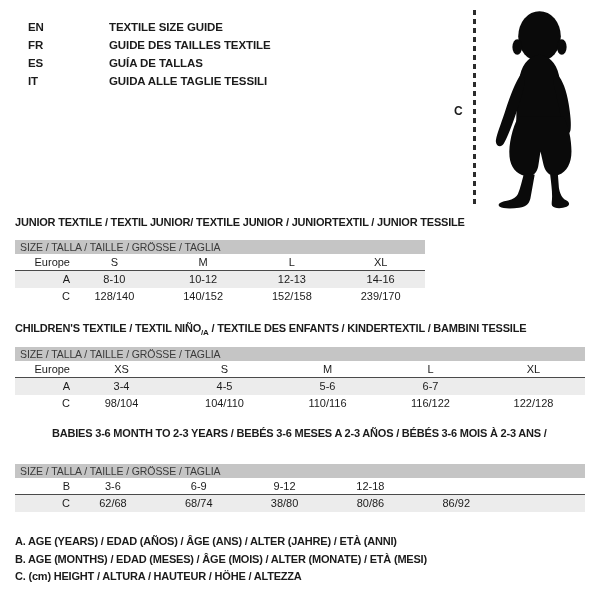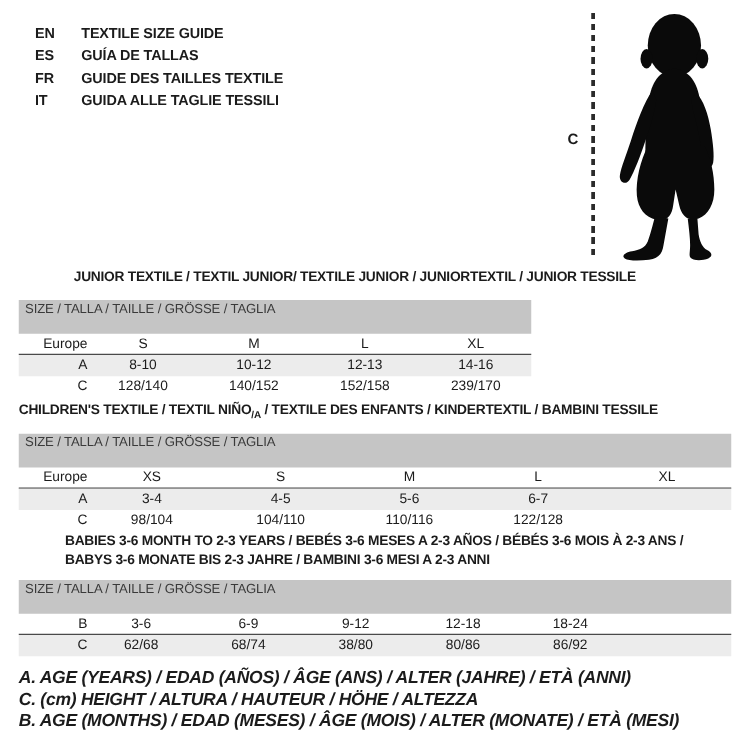--- a/index.html
+++ b/index.html
@@ -11,72 +11,72 @@
   body{
     background:#fff;color:var(--txt);
     font-family:"Liberation Sans",sans-serif;
     position:relative;overflow:hidden;
   }
   .page{position:absolute;inset:0;}
 
   
   .lang-list{position:absolute;left:28px;top:18px;}
   .lang-row{display:flex;height:18px;line-height:18px;
-    font-weight:bold;font-size:11.5px;letter-spacing:-0.1px;}
+    font-weight:bold;font-size:11.5px;letter-spacing:-0.1px;gap:44px;}
   .lang-code{width:37px;}
 
   
   .dashed-line{position:absolute;left:473px;top:10px;width:3px;height:196px;
     background:repeating-linear-gradient(to bottom,var(--dash) 0 5px,transparent 5px 9px);}
   .c-label{position:absolute;left:454px;top:104px;font-weight:bold;font-size:12px;}
   .silhouette{position:absolute;left:494px;top:5px;width:92px;height:206px;}
   .silhouette path,.silhouette ellipse{fill:var(--sil);}
 
   
   .sec-heading{position:absolute;left:15px;font-weight:bold;font-size:11px;
     letter-spacing:-0.2px;line-height:15px;white-space:nowrap;}
-  #heading-junior{top:215px;margin-left:44px;}
+  #heading-junior{top:215px;}
   #heading-children{top:321px;}
   #heading-babies{top:426px;margin-left:37px;}
   .sub-a{font-size:8px;vertical-align:sub;}
 
   
   .tbl{position:absolute;left:15px;font-size:11px;}
   #tbl-junior{top:240px;width:410px;}
   #tbl-children{top:347px;width:570px;}
   #tbl-babies{top:464px;width:570px;}
-  .tbl-bar{height:27px;line-height:15px;background:var(--hdr-bg);
+  .tbl-bar{height:14px;line-height:15px;background:var(--hdr-bg);
     color:var(--bar-txt);padding-left:5px;font-size:10.5px;letter-spacing:-0.1px;}
   .tbl-row{display:grid;height:17px;line-height:17px;}
   .tbl-row .lbl{text-align:right;padding-left:5px;}
   .tbl-row .cell{text-align:center;}
   .row-shaded{background:var(--shade);}
   .row-rule{border-bottom:1px solid var(--rule);}
 
   
   .footnotes{position:absolute;left:15px;top:533px;font-weight:bold;
-    font-size:14px;line-height:17.5px;letter-spacing:-0.2px;font-style:italic;}
+    font-size:11px;line-height:17.5px;letter-spacing:-0.2px;}
 </style>
 </head>
 <body>
 
 <div class="page">
 
   <div class="lang-list">
       <div class="lang-row">
         <span class="lang-code">EN</span>
         <span class="lang-title">TEXTILE SIZE GUIDE</span>
       </div>
       <div class="lang-row">
+        <span class="lang-code">FR</span>
+        <span class="lang-title">GUIDE DES TAILLES TEXTILE</span>
+      </div>
+      <div class="lang-row">
         <span class="lang-code">ES</span>
         <span class="lang-title">GUÍA DE TALLAS</span>
-      </div>
-      <div class="lang-row">
-        <span class="lang-code">FR</span>
-        <span class="lang-title">GUIDE DES TAILLES TEXTILE</span>
       </div>
       <div class="lang-row">
         <span class="lang-code">IT</span>
         <span class="lang-title">GUIDA ALLE TAGLIE TESSILI</span>
       </div>
     </div>
 
   <div class="dashed-line"></div>
   <span class="c-label">C</span>
   <svg class="silhouette" viewBox="0 0 95 210" xmlns="http://www.w3.org/2000/svg" aria-hidden="true">
@@ -133,47 +133,46 @@
         <span class="cell">3-4</span>
         <span class="cell">4-5</span>
         <span class="cell">5-6</span>
         <span class="cell">6-7</span>
       </div>
       <div class="tbl-row" style="grid-template-columns: 55px repeat(5, 1fr);">
         <span class="lbl">C</span>
         <span class="cell">98/104</span>
         <span class="cell">104/110</span>
         <span class="cell">110/116</span>
+        <span class="cell">116/122</span>
         <span class="cell">122/128</span>
       </div>
     </div>
 
   <div class="sec-heading" id="heading-babies">
     <div>BABIES 3-6 MONTH TO 2-3 YEARS / BEBÉS 3-6 MESES A 2-3 AÑOS / BÉBÉS 3-6 MOIS À 2-3 ANS /</div>
-    <div>BABYS 3-6 MONATE BIS 2-3 JAHRE / BAMBINI 3-6 MESI A 2-3 ANNI</div>
   </div>
   <div class="tbl" id="tbl-babies">
       <div class="tbl-bar">SIZE / TALLA / TAILLE / GRÖSSE / TAGLIA</div>
       <div class="tbl-row row-rule" style="grid-template-columns: 55px repeat(6, 1fr);">
         <span class="lbl">B</span>
         <span class="cell">3-6</span>
         <span class="cell">6-9</span>
         <span class="cell">9-12</span>
         <span class="cell">12-18</span>
-        <span class="cell">18-24</span>
       </div>
       <div class="tbl-row row-shaded" style="grid-template-columns: 55px repeat(6, 1fr);">
         <span class="lbl">C</span>
         <span class="cell">62/68</span>
         <span class="cell">68/74</span>
         <span class="cell">38/80</span>
         <span class="cell">80/86</span>
         <span class="cell">86/92</span>
       </div>
     </div>
 
   <div class="footnotes">
       <div>A. AGE (YEARS) / EDAD (AÑOS) / ÂGE (ANS) / ALTER (JAHRE) / ETÀ (ANNI)</div>
+      <div>B. AGE (MONTHS) / EDAD (MESES) / ÂGE (MOIS) / ALTER (MONATE) / ETÀ (MESI)</div>
       <div>C. (cm) HEIGHT / ALTURA / HAUTEUR / HÖHE / ALTEZZA</div>
-      <div>B. AGE (MONTHS) / EDAD (MESES) / ÂGE (MOIS) / ALTER (MONATE) / ETÀ (MESI)</div>
     </div>
 
 </div>
 
 </body></html>

